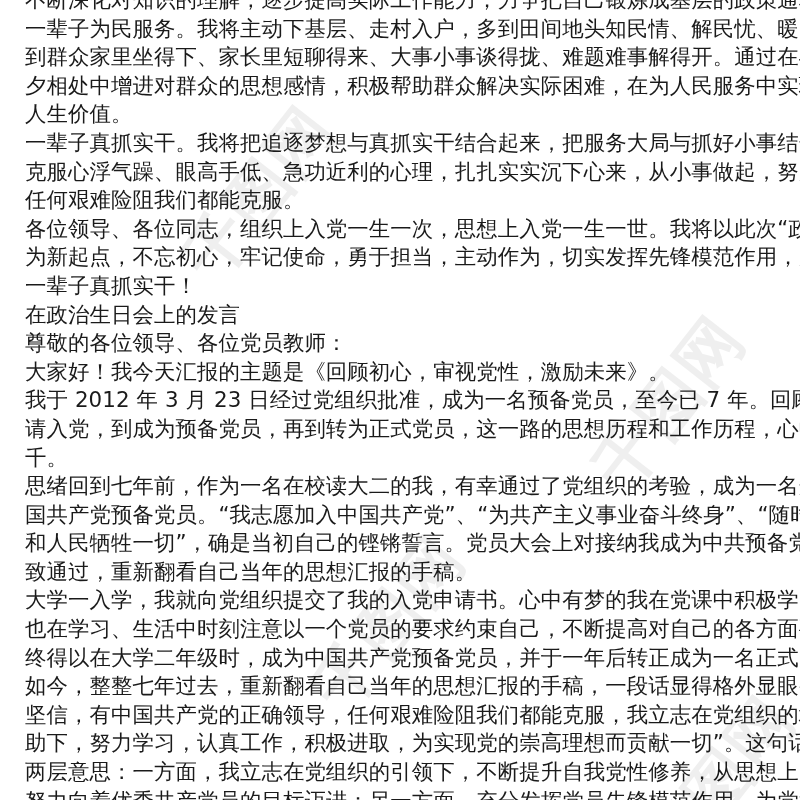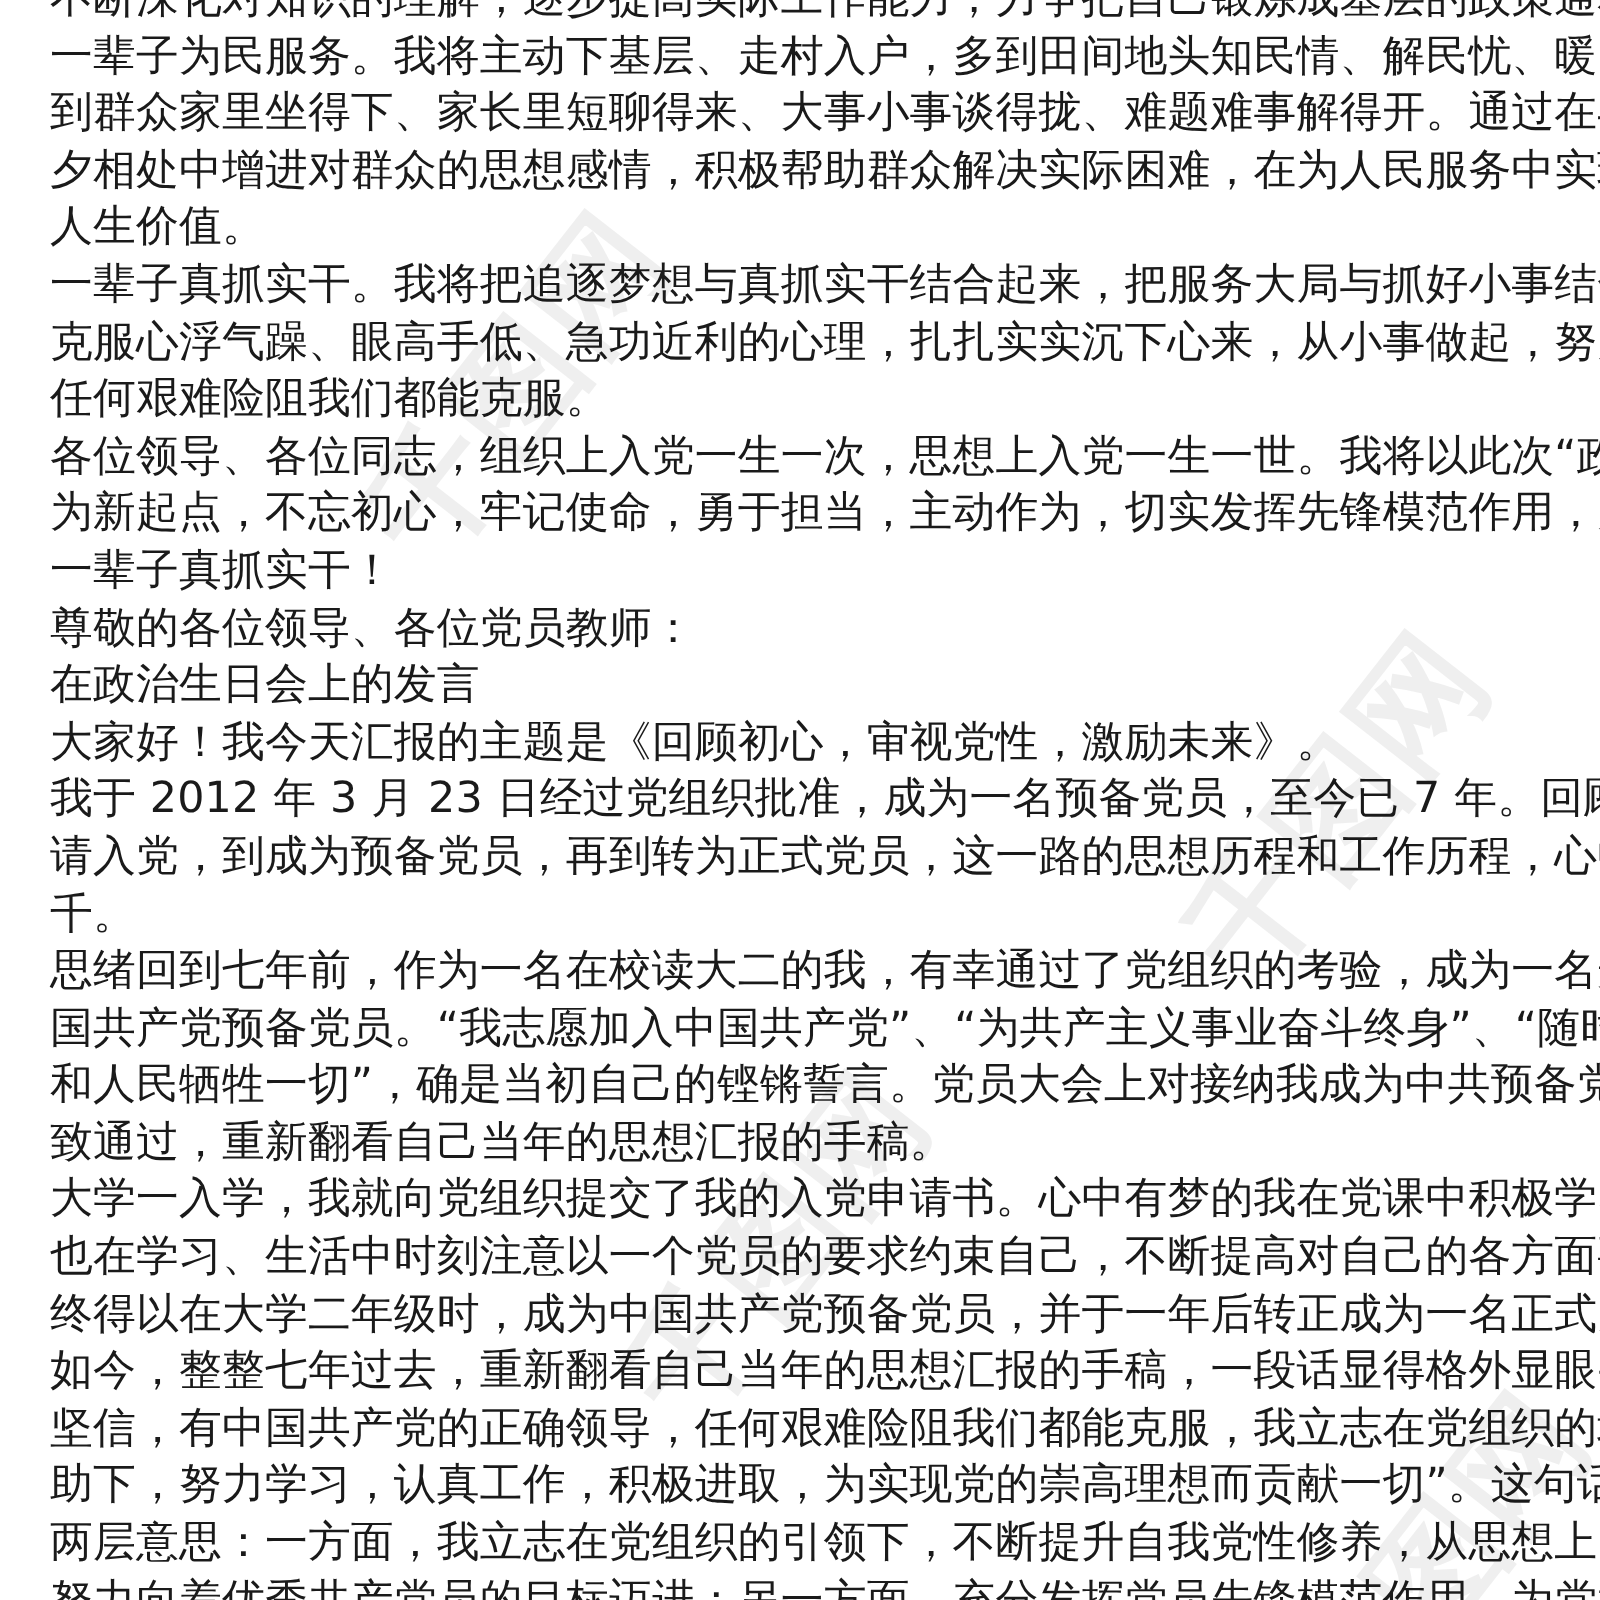--- a/index.html
+++ b/index.html
@@ -69,22 +69,22 @@
     <span class="line justify">一辈子为民服务。我将主动下基层、走村入户，多到田间地头知民情、解民忧、暖民心，做</span>
     <span class="line justify">到群众家里坐得下、家长里短聊得来、大事小事谈得拢、难题难事解得开。通过在与群众朝</span>
     <span class="line justify">夕相处中增进对群众的思想感情，积极帮助群众解决实际困难，在为人民服务中实现自己的</span>
     <span class="line">人生价值。</span>
     <span class="line justify">一辈子真抓实干。我将把追逐梦想与真抓实干结合起来，把服务大局与抓好小事结合起来，</span>
     <span class="line justify">克服心浮气躁、眼高手低、急功近利的心理，扎扎实实沉下心来，从小事做起，努力在平凡</span>
     <span class="line">任何艰难险阻我们都能克服。</span>
     <span class="line justify">各位领导、各位同志，组织上入党一生一次，思想上入党一生一世。我将以此次“政治生日”</span>
     <span class="line justify">为新起点，不忘初心，牢记使命，勇于担当，主动作为，切实发挥先锋模范作用，为单位发</span>
     <span class="line">一辈子真抓实干！</span>
+    <span class="line">在政治生日会上的发言</span>
     <span class="line">尊敬的各位领导、各位党员教师：</span>
-    <span class="line">在政治生日会上的发言</span>
     <span class="line">大家好！我今天汇报的主题是《回顾初心，审视党性，激励未来》。</span>
     <span class="line justify">我于 2012 年 3 月 23 日经过党组织批准，成为一名预备党员，至今已 7 年。回顾自己从申</span>
     <span class="line justify">请入党，到成为预备党员，再到转为正式党员，这一路的思想历程和工作历程，心中感触万</span>
     <span class="line">千。</span>
     <span class="line justify">思绪回到七年前，作为一名在校读大二的我，有幸通过了党组织的考验，成为一名光荣的中</span>
     <span class="line justify">国共产党预备党员。“我志愿加入中国共产党”、“为共产主义事业奋斗终身”、“随时准备为党</span>
     <span class="line justify">和人民牺牲一切”，确是当初自己的铿锵誓言。党员大会上对接纳我成为中共预备党员的一</span>
     <span class="line">致通过，重新翻看自己当年的思想汇报的手稿。</span>
     <span class="line justify">大学一入学，我就向党组织提交了我的入党申请书。心中有梦的我在党课中积极学习，自己</span>
     <span class="line justify">也在学习、生活中时刻注意以一个党员的要求约束自己，不断提高对自己的各方面要求，最</span>

